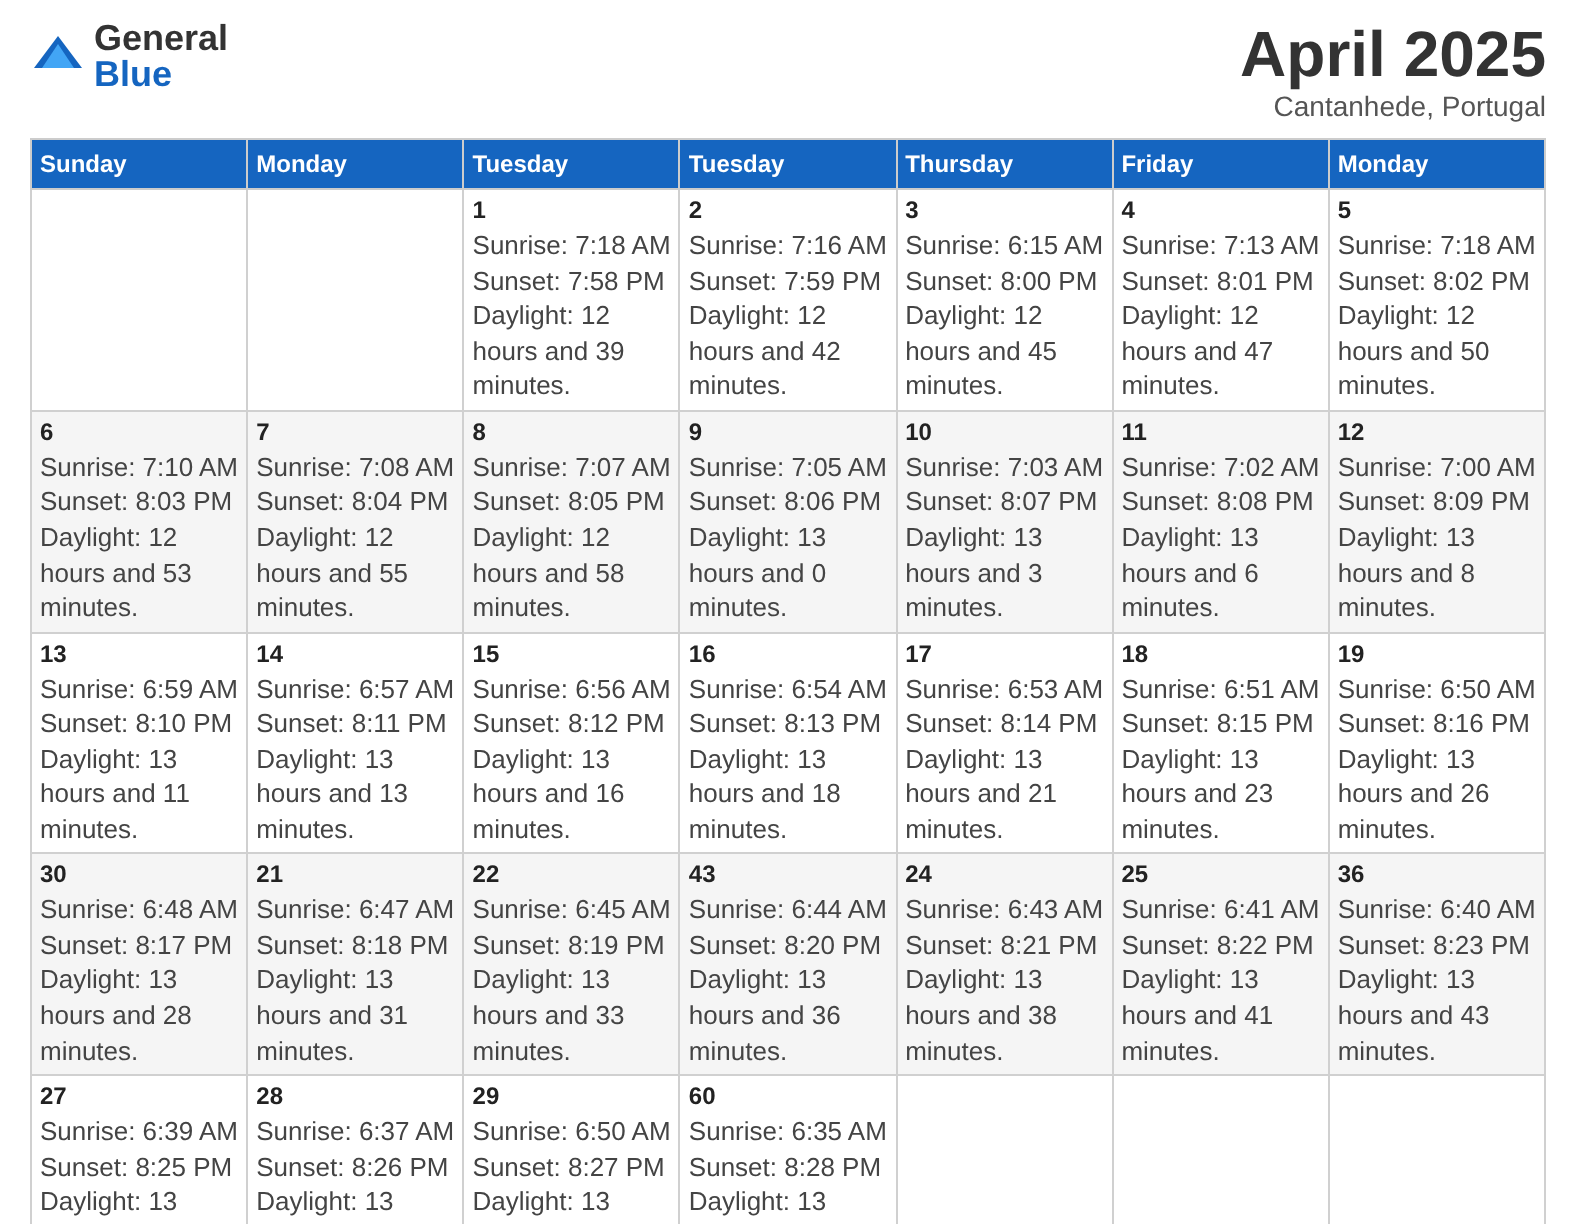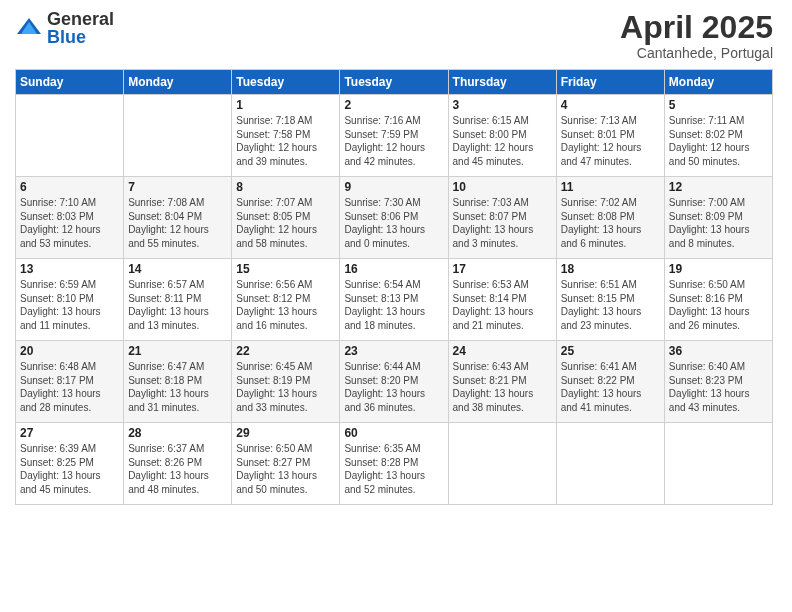--- a/index.html
+++ b/index.html
@@ -83,21 +83,21 @@
       width: 113px;
     }
     .day-number {
       font-size: 12px;
       font-weight: bold;
       color: #222;
       display: block;
       margin-bottom: 2px;
     }
     .day-info {
-      font-size: 10px;
+      font-size: 13px;
       color: #444;
       line-height: 1.35;
     }
     .empty-cell {
       background: #fafafa;
     }
     .row-shaded td {
       background-color: #f5f5f5;
     }
     .row-white td {
@@ -160,21 +160,21 @@
 Daylight: 12 hours and 45 minutes.</div>
           </td>
           <td>
             <span class="day-number">4</span>
             <div class="day-info">Sunrise: 7:13 AM
 Sunset: 8:01 PM
 Daylight: 12 hours and 47 minutes.</div>
           </td>
           <td>
             <span class="day-number">5</span>
-            <div class="day-info">Sunrise: 7:11 AM
+            <div class="day-info">Sunrise: 7:18 AM
 Sunset: 8:02 PM
 Daylight: 12 hours and 50 minutes.</div>
           </td>
         </tr>
         <tr class="row-shaded">
           <td>
             <span class="day-number">6</span>
             <div class="day-info">Sunrise: 7:10 AM
 Sunset: 8:03 PM
 Daylight: 12 hours and 53 minutes.</div>
@@ -186,21 +186,21 @@
 Daylight: 12 hours and 55 minutes.</div>
           </td>
           <td>
             <span class="day-number">8</span>
             <div class="day-info">Sunrise: 7:07 AM
 Sunset: 8:05 PM
 Daylight: 12 hours and 58 minutes.</div>
           </td>
           <td>
             <span class="day-number">9</span>
-            <div class="day-info">Sunrise: 7:30 AM
+            <div class="day-info">Sunrise: 7:05 AM
 Sunset: 8:06 PM
 Daylight: 13 hours and 0 minutes.</div>
           </td>
           <td>
             <span class="day-number">10</span>
             <div class="day-info">Sunrise: 7:03 AM
 Sunset: 8:07 PM
 Daylight: 13 hours and 3 minutes.</div>
           </td>
           <td>
@@ -255,39 +255,39 @@
           </td>
           <td>
             <span class="day-number">19</span>
             <div class="day-info">Sunrise: 6:50 AM
 Sunset: 8:16 PM
 Daylight: 13 hours and 26 minutes.</div>
           </td>
         </tr>
         <tr class="row-shaded">
           <td>
-            <span class="day-number">20</span>
+            <span class="day-number">30</span>
             <div class="day-info">Sunrise: 6:48 AM
 Sunset: 8:17 PM
 Daylight: 13 hours and 28 minutes.</div>
           </td>
           <td>
             <span class="day-number">21</span>
             <div class="day-info">Sunrise: 6:47 AM
 Sunset: 8:18 PM
 Daylight: 13 hours and 31 minutes.</div>
           </td>
           <td>
             <span class="day-number">22</span>
             <div class="day-info">Sunrise: 6:45 AM
 Sunset: 8:19 PM
 Daylight: 13 hours and 33 minutes.</div>
           </td>
           <td>
-            <span class="day-number">23</span>
+            <span class="day-number">43</span>
             <div class="day-info">Sunrise: 6:44 AM
 Sunset: 8:20 PM
 Daylight: 13 hours and 36 minutes.</div>
           </td>
           <td>
             <span class="day-number">24</span>
             <div class="day-info">Sunrise: 6:43 AM
 Sunset: 8:21 PM
 Daylight: 13 hours and 38 minutes.</div>
           </td>

